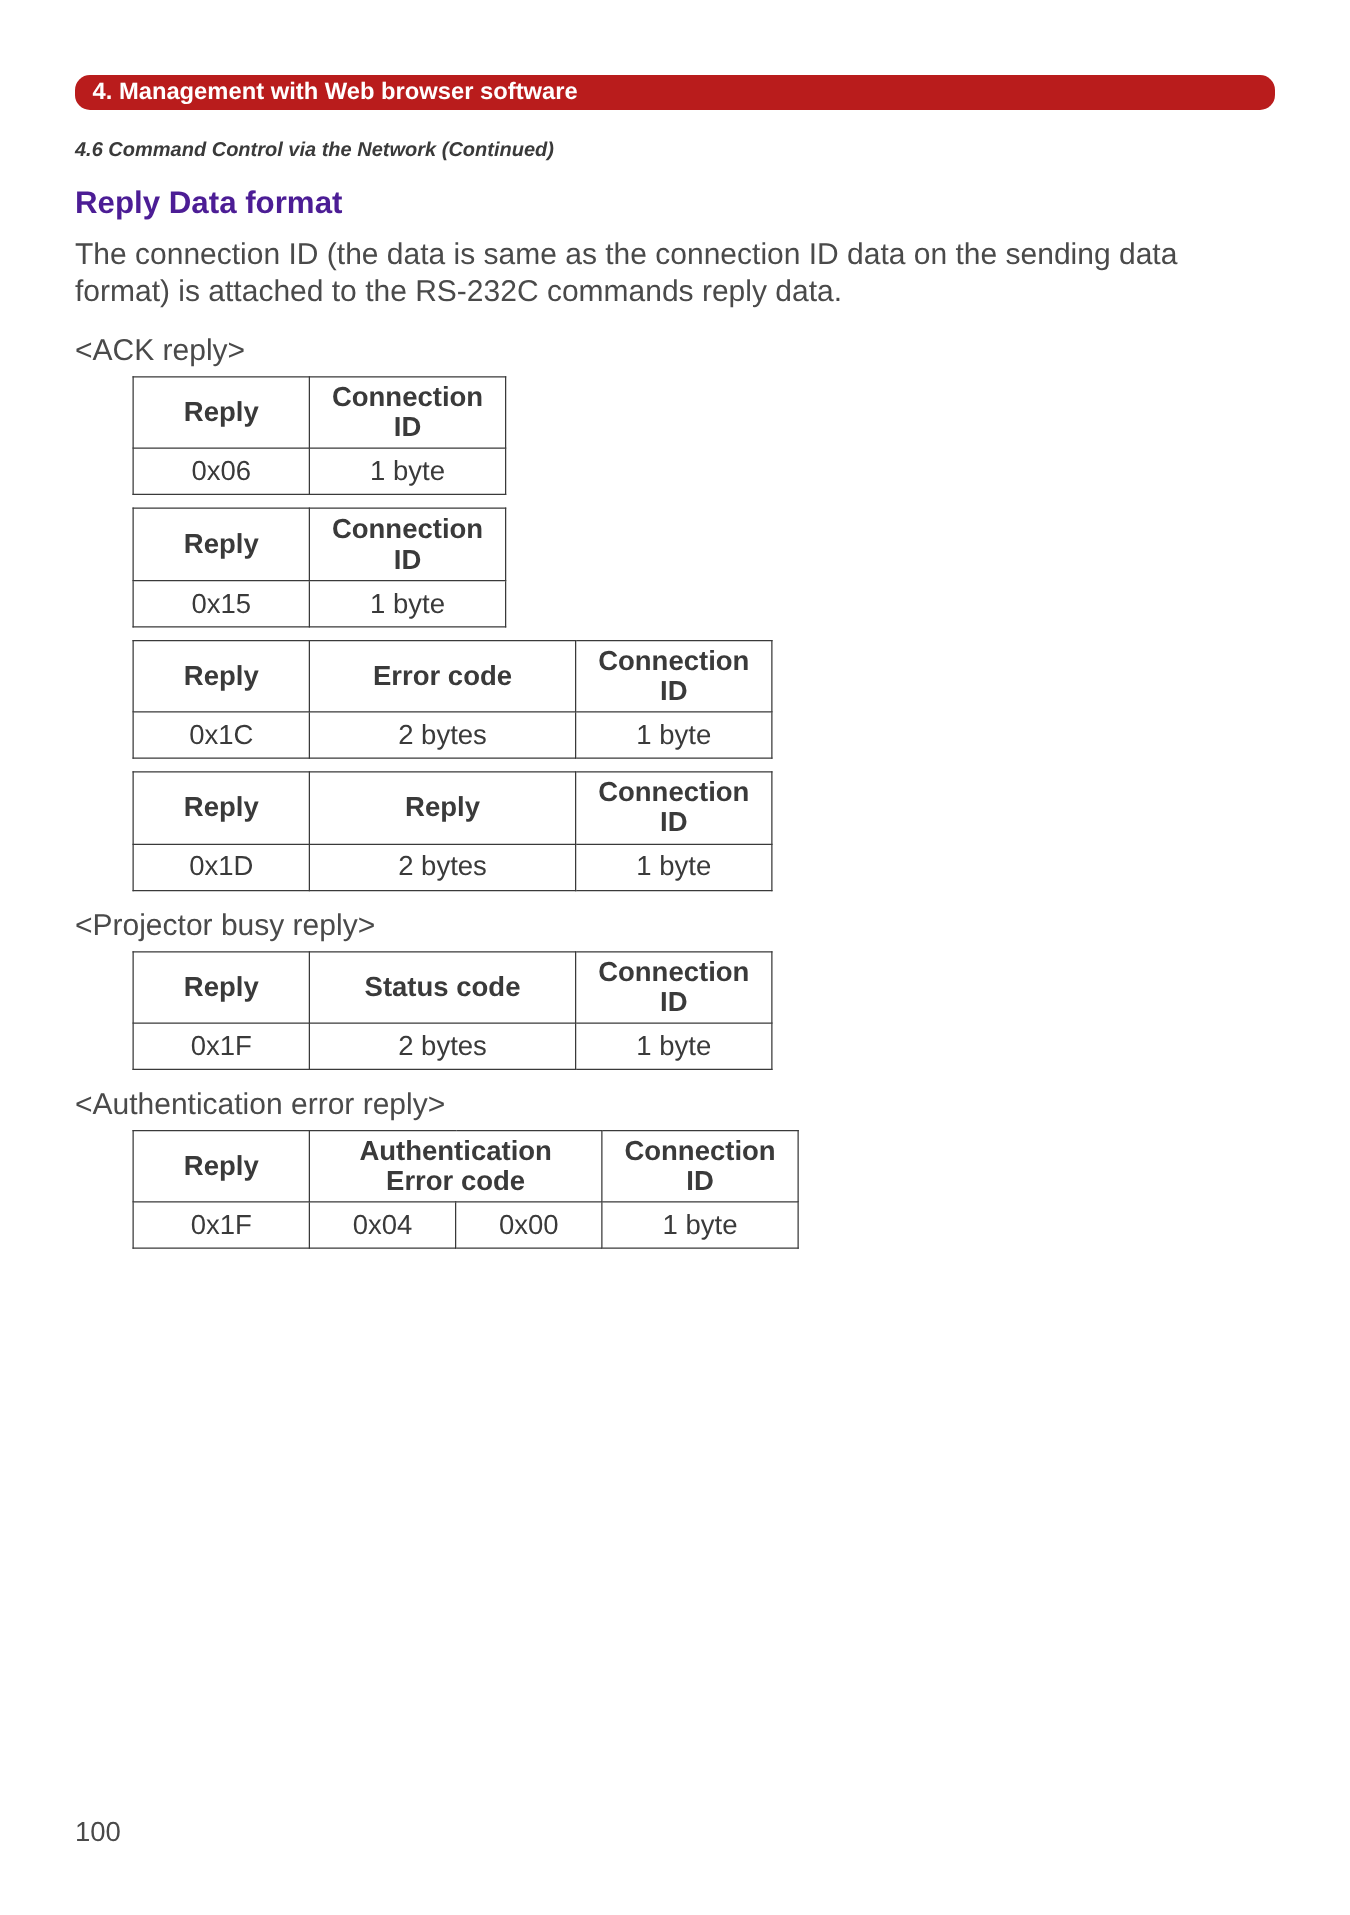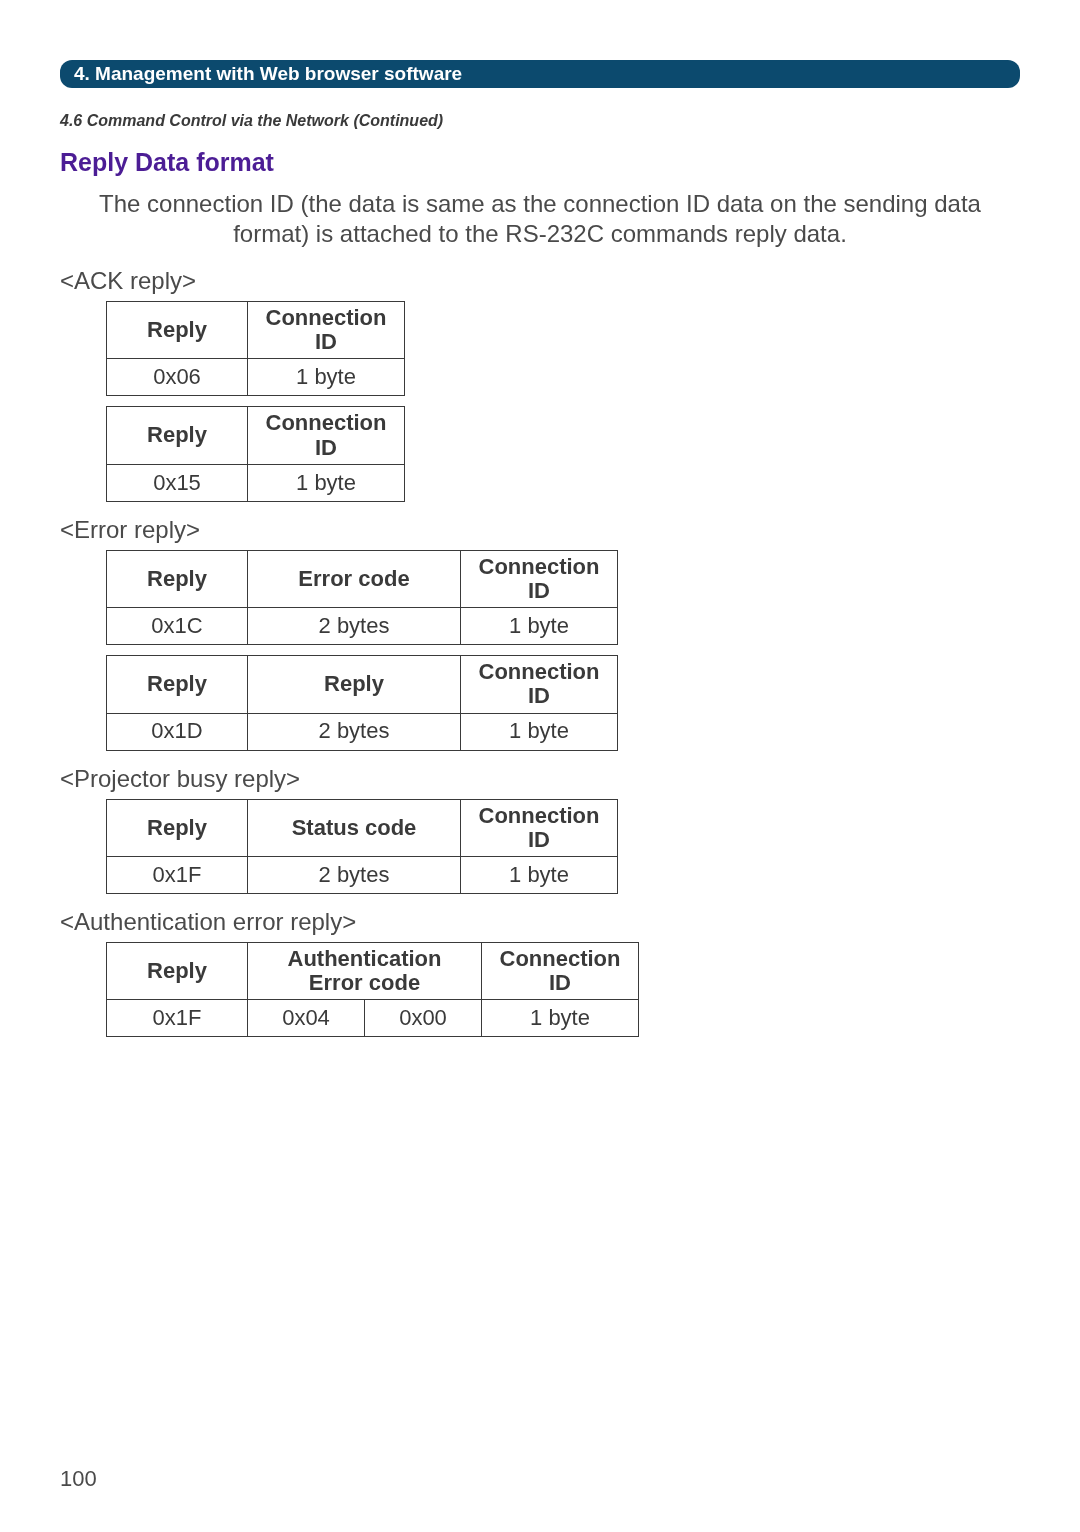--- a/index.html
+++ b/index.html
@@ -10,21 +10,21 @@
     font-family: Arial, Helvetica, sans-serif;
   }
   .page {
     width: 1080px;
     height: 1532px;
     box-sizing: border-box;
     padding: 60px 60px 40px 60px;
     position: relative;
   }
   .chapter-bar {
-    background: #0c4a6e;
+    background: #b91c1c;
     border-radius: 12px;
     padding: 2px 14px 2px 14px;
     display: flex;
     align-items: center;
     height: 24px;
   }
   .chapter-pill {
     display: inline-block;
   }
   .chapter-text {
@@ -44,21 +44,20 @@
     font-family: Arial, Helvetica, sans-serif;
     font-size: 25px;
     color: #4c1d95;
     margin: 10px 0 12px 0;
   }
   .body-text {
     font-size: 24px;
     line-height: 1.25;
     color: #4a4a4a;
     margin: 6px 0 18px 0;
-    text-align: center;
   }
   .reply-label {
     font-size: 24px;
     color: #4a4a4a;
     margin: 14px 0 6px 0;
   }
   table.data {
     border-collapse: collapse;
     margin: 0 0 10px 46px;
     font-size: 22px;
@@ -80,21 +79,21 @@
     height: 28px;
     margin-left: 12px;
   }
   .w-reply { width: 120px; }
   .w-conn  { width: 136px; }
   .w-wide  { width: 192px; }
   .w-half  { width: 96px; }
   .page-number {
     position: absolute;
     left: 60px;
-    bottom: 40px;
+    bottom: 53px;
     font-size: 22px;
     color: #4a4a4a;
   }
 </style>
 </head>
 <body>
 
 <div class="page">
 
   <div class="chapter-bar">
@@ -129,21 +128,20 @@
       <th class="w-reply">Reply</th>
       <th class="w-conn">Connection ID</th>
     </tr>
     <tr>
       <td>0x15</td>
       <td>1 byte</td>
     </tr>
   </tbody>
     </table>
 
-  <div class="reply-label">&lt;Error reply&gt;</div>
   <table class="data">
     <tbody>
         <tr>
       <th class="w-reply">Reply</th>
       <th class="w-wide">Error code</th>
       <th class="w-conn">Connection ID</th>
     </tr>
     <tr>
       <td>0x1C</td>
       <td>2 bytes</td>

